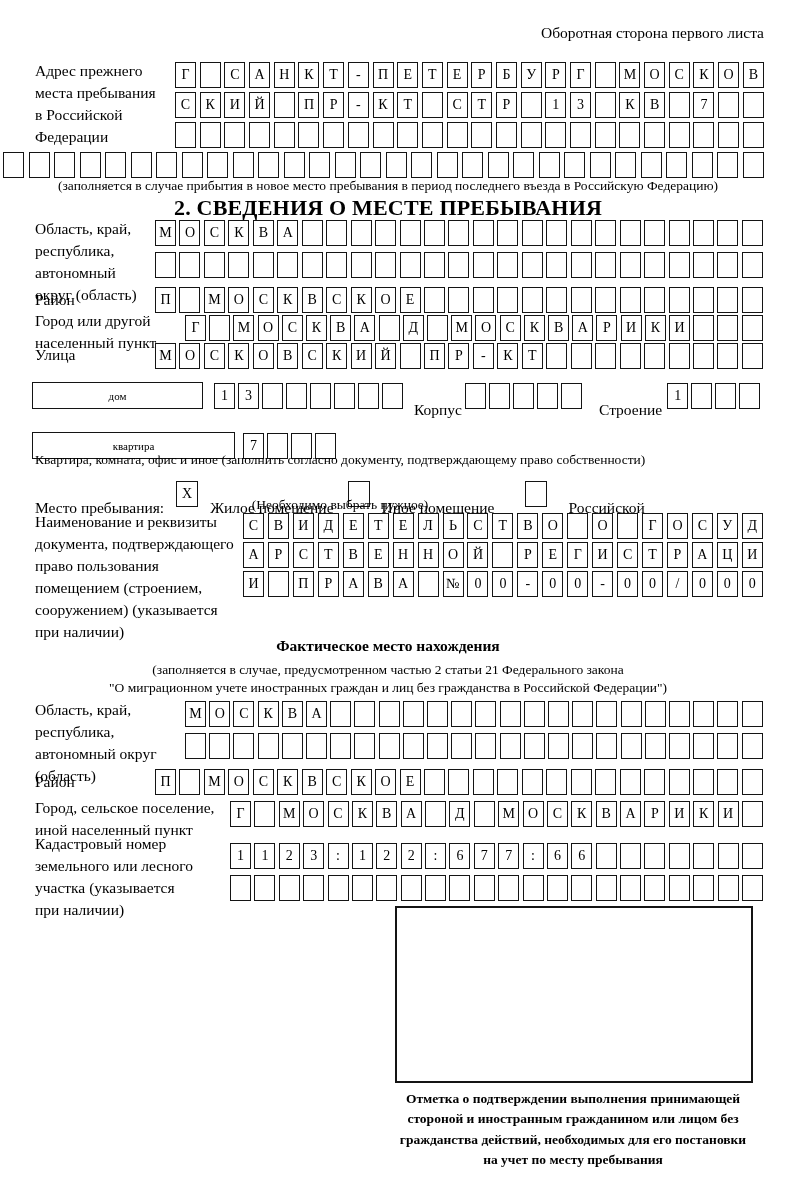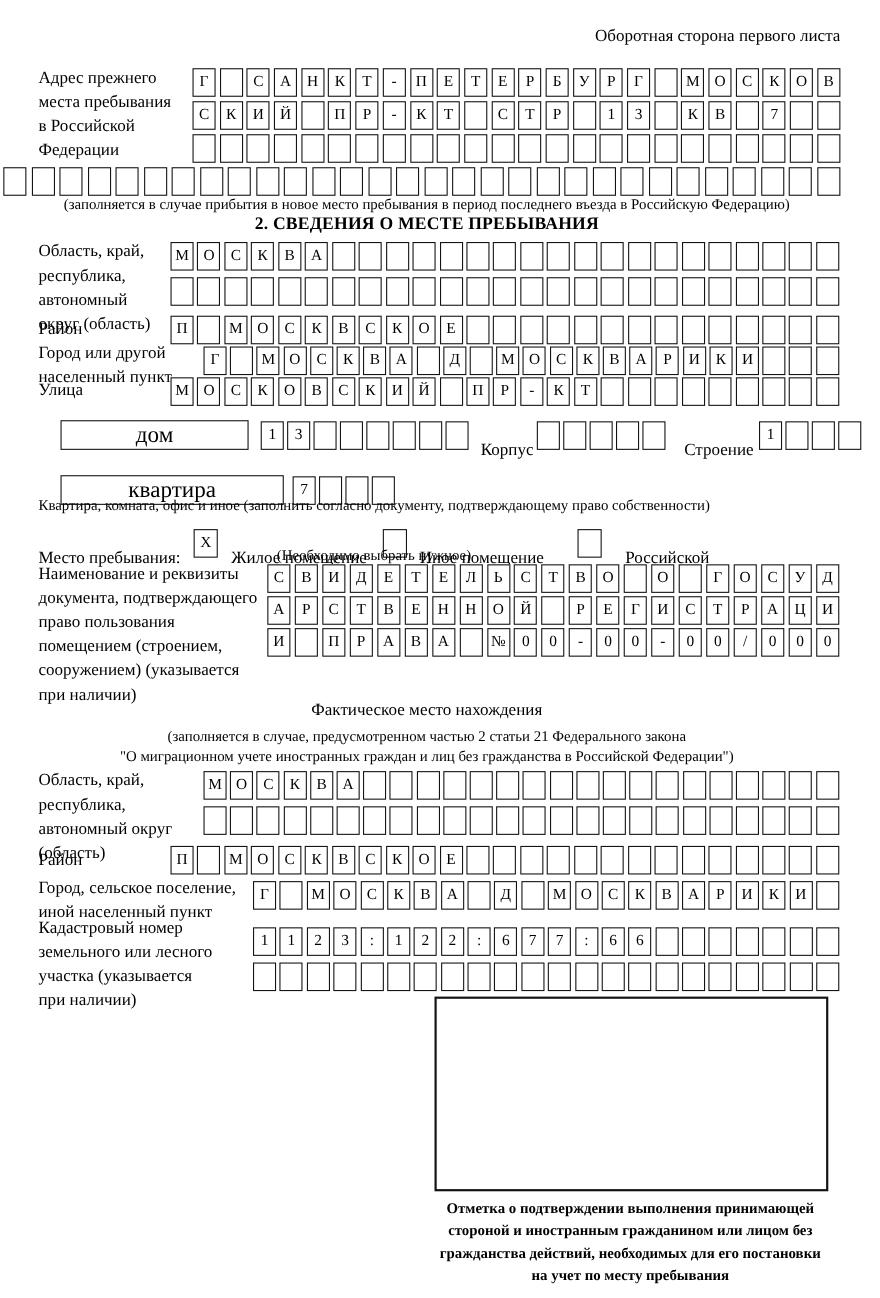--- a/index.html
+++ b/index.html
@@ -8,36 +8,36 @@
     width:800px; height:1180px;
     color:#000;
     font-family:"Liberation Serif","DejaVu Serif",serif;
   }
   .page { position:relative; width:800px; height:1180px; background:#fff; overflow:hidden; }
   .abs { position:absolute; }
   .hdr { top:24px; right:36px; font-size:15.5px; }
   .lbl { font-size:15.5px; line-height:1.42; white-space:pre-line; }
   .note { font-size:13.5px; line-height:1.35; }
   .center { left:0; width:776px; text-align:center; }
-  .title { font-weight:bold; font-size:16px; letter-spacing:0.2px; }
-  .subtitle { font-weight:normal; font-size:15.5px; }
+  .title { font-weight:bold; font-size:22px; letter-spacing:0.2px; }
+  .subtitle { font-weight:bold; font-size:15.5px; }
   .boxrow { display:flex; }
   .fit { justify-content:space-between; }
   .gapped .cell { margin-right:3px; }
   .cell {
     flex:none; width:21px; height:26px;
     border:1.5px solid #141414;
     display:inline-flex; align-items:center; justify-content:center;
     font-size:14px; background:#fff;
   }
   .cb { width:22px; }
   .bigbox {
     height:27px; border:1.5px solid #141414;
     display:flex; align-items:center; justify-content:center;
-    font-size:21px; background:#fff; flex:none;margin-left:23px;
+    font-size:11px; background:#fff; flex:none;
   }
   .hrow { display:flex; align-items:center; }
   .inlbl { font-size:15.5px; white-space:nowrap;margin-top:29px; }
   .stamp { border:2px solid #141414; background:#fff; }
   .stampnote { font-size:13.5px; font-weight:bold; line-height:1.5; text-align:center; white-space:pre-line; }
 </style>
 </head>
 <body>
 
 <div class="page">

